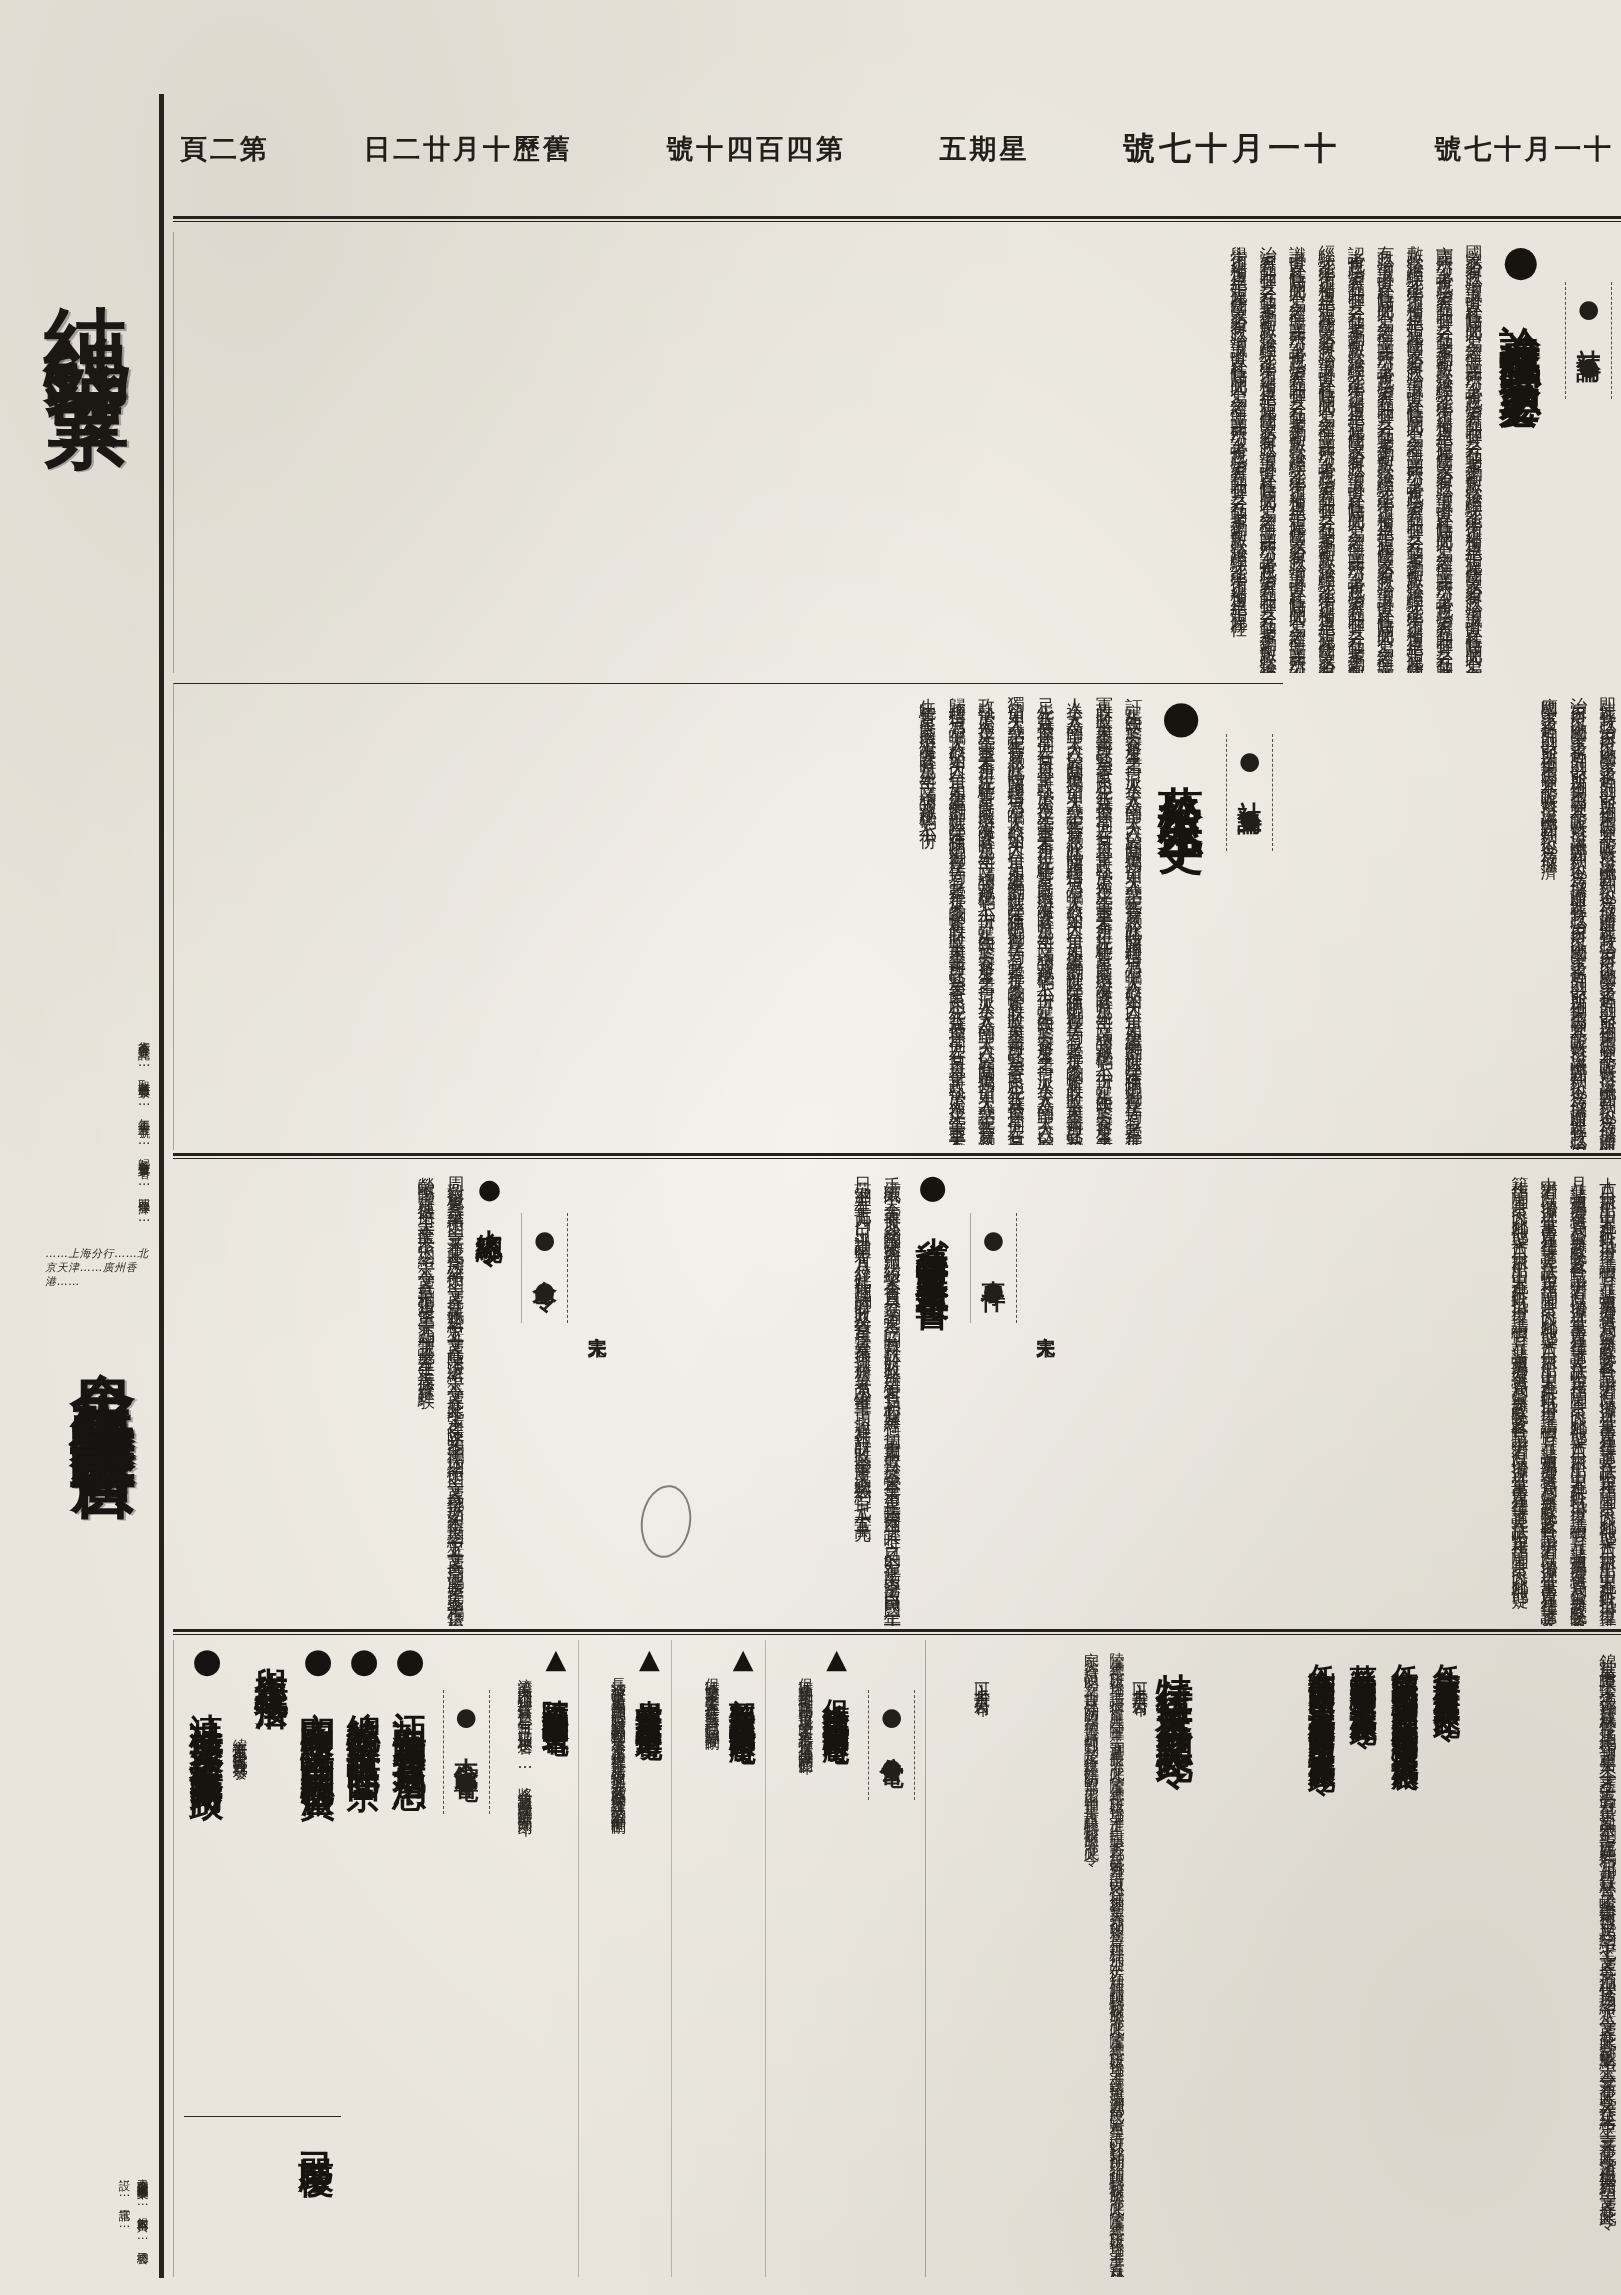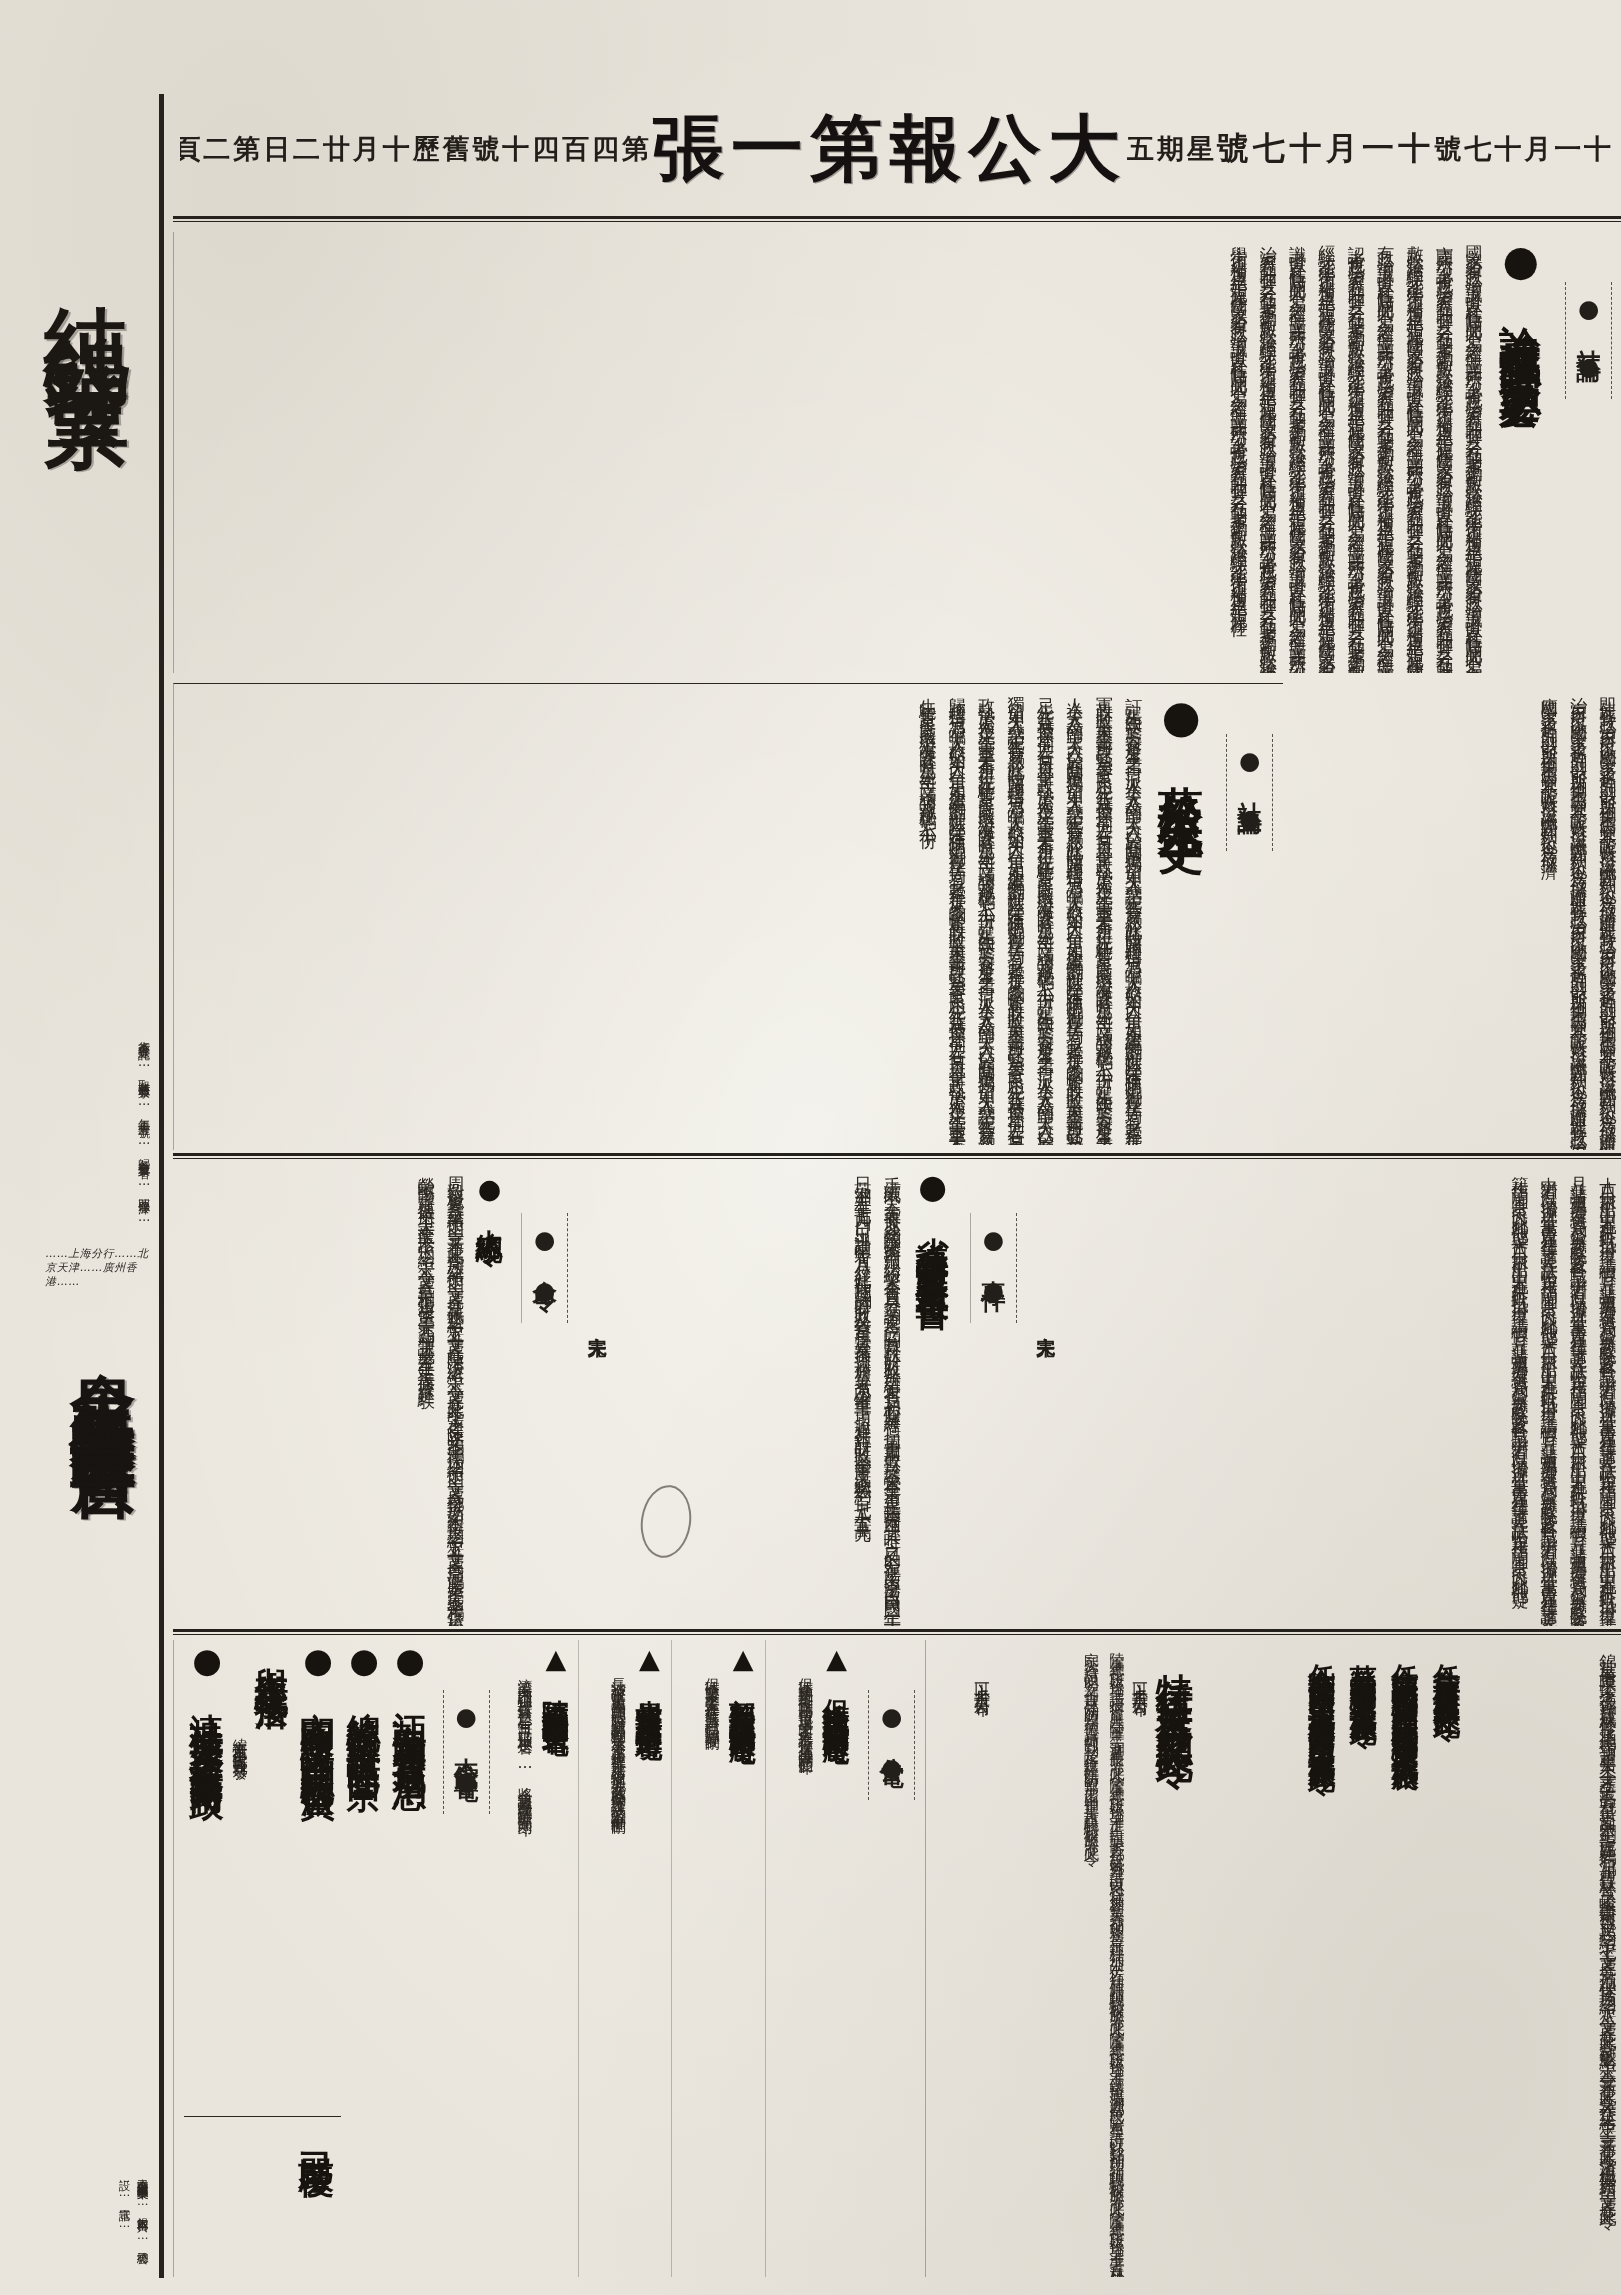--- a/index.html
+++ b/index.html
@@ -82,21 +82,20 @@
 </style>
 </head>
 <body>
 
 <div class="page">
 
   <div class="masthead">
     <div class="mh-item mh-small rtl">十一月十七號</div>
     <div class="mh-item mh-date rtl">十一月十七號</div>
     <div class="mh-item mh-small rtl">星期五</div>
-    <div class="mh-item mh-title rtl">大公報第一張</div>
     <div class="mh-item mh-small rtl">第四百四十號</div>
     <div class="mh-item mh-small rtl">舊歷十月廿二日</div>
     <div class="mh-item mh-small rtl">第二頁</div>
   </div>
   <div class="rule-double" style="top:216px;"></div>
 
   <div class="rail">
     <div class="rail-attn vcol">注意</div>
     <div class="rail-side-labels">
       <div class="vcol">特此預告</div>

